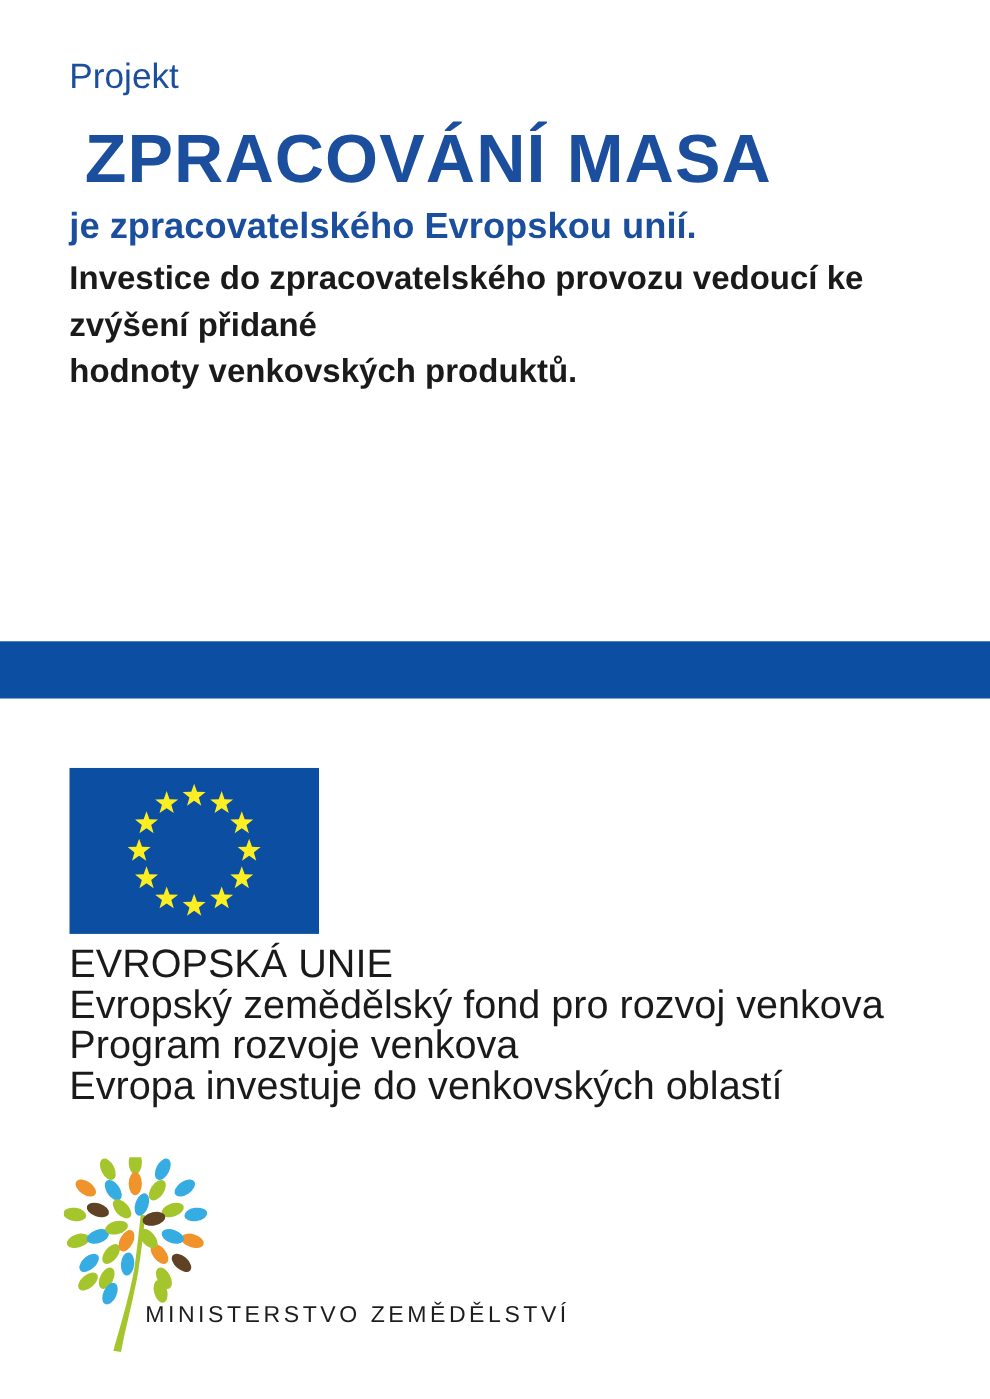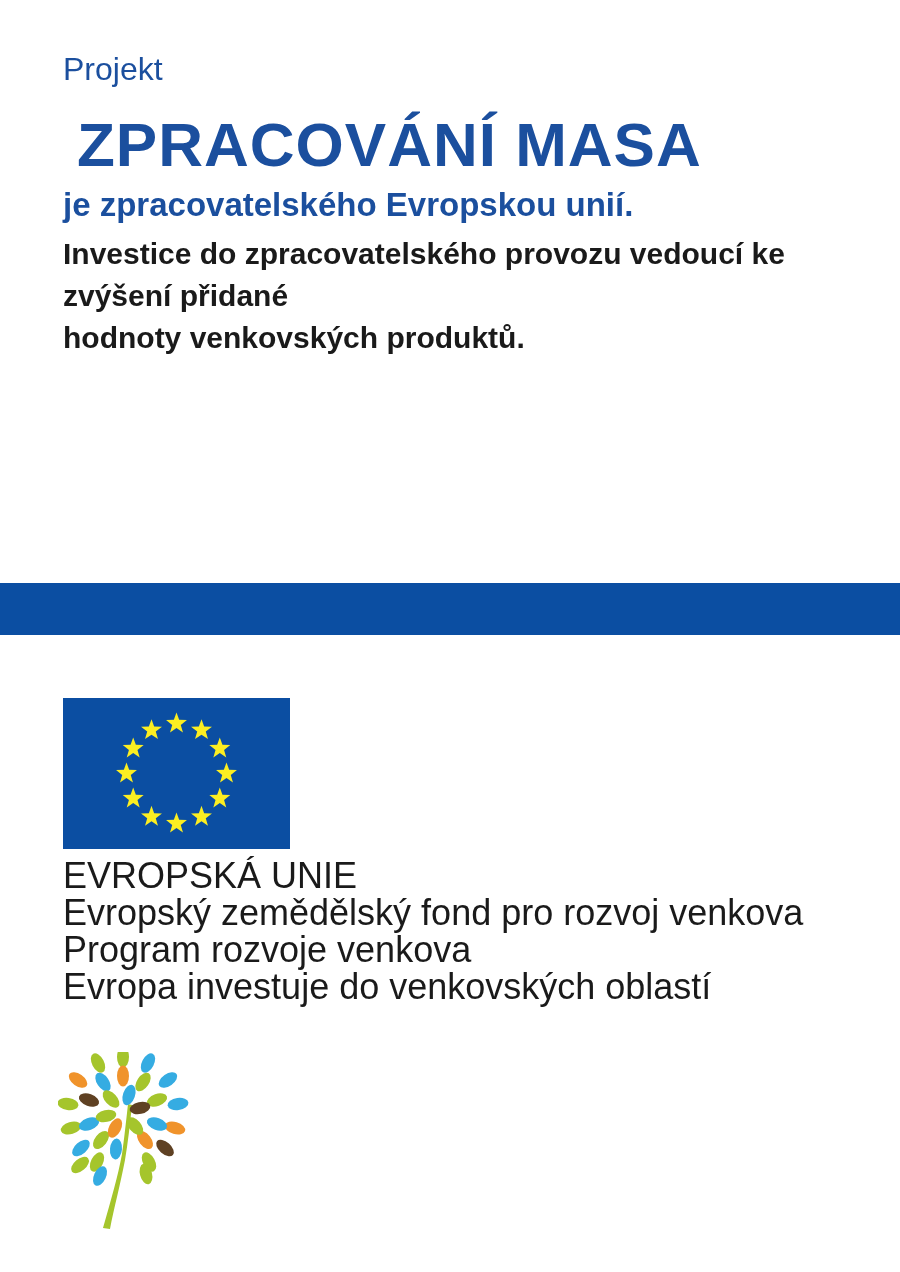--- a/index.html
+++ b/index.html
@@ -179,14 +179,15 @@
       <ellipse class="leaf-green" cx="48" cy="64" rx="10.5" ry="6" transform="rotate(167 48 64)"></ellipse>
       <ellipse class="leaf-green" cx="77" cy="74" rx="10.5" ry="6" transform="rotate(49 77 74)"></ellipse>
       <ellipse class="leaf-orange" cx="57" cy="76" rx="10.5" ry="6" transform="rotate(117 57 76)"></ellipse>
 
       <ellipse class="leaf-green" cx="88" cy="122" rx="10.5" ry="6" transform="rotate(75 88 122)"></ellipse>
       <ellipse class="leaf-blue" cx="42" cy="124" rx="10.5" ry="6" transform="rotate(115 42 124)"></ellipse>
       <ellipse class="leaf-green" cx="22" cy="113" rx="10.5" ry="6" transform="rotate(140 22 113)"></ellipse>
     </g>
   </svg>
 
+  <div class="ministry-label">MINISTERSTVO ZEMĚDĚLSTVÍ</div>
 
 </div>
 
 </body></html>

